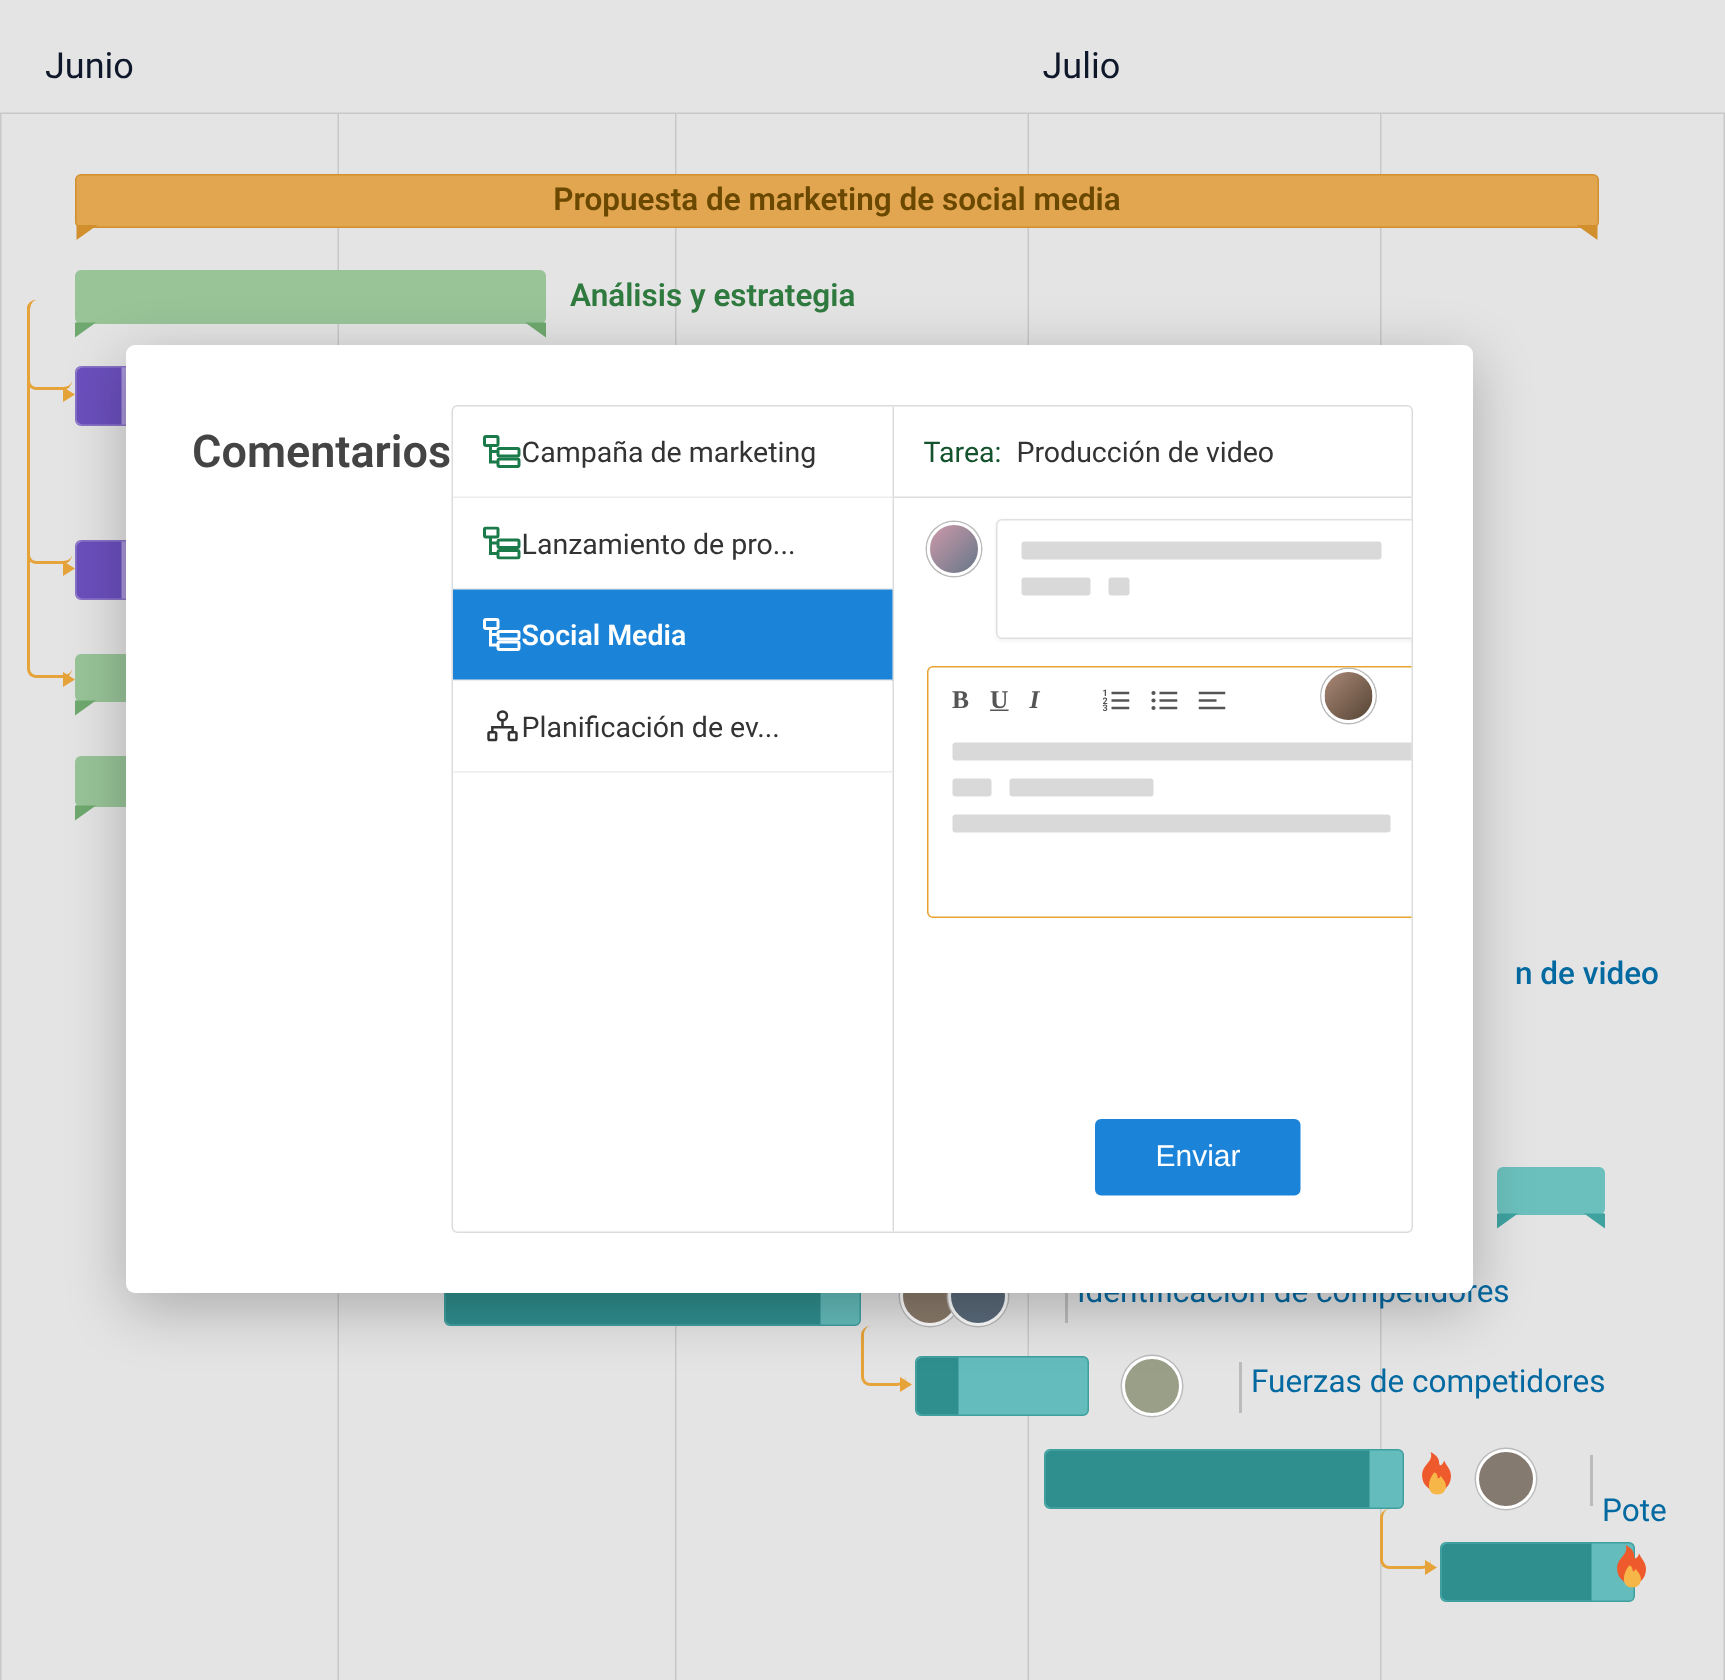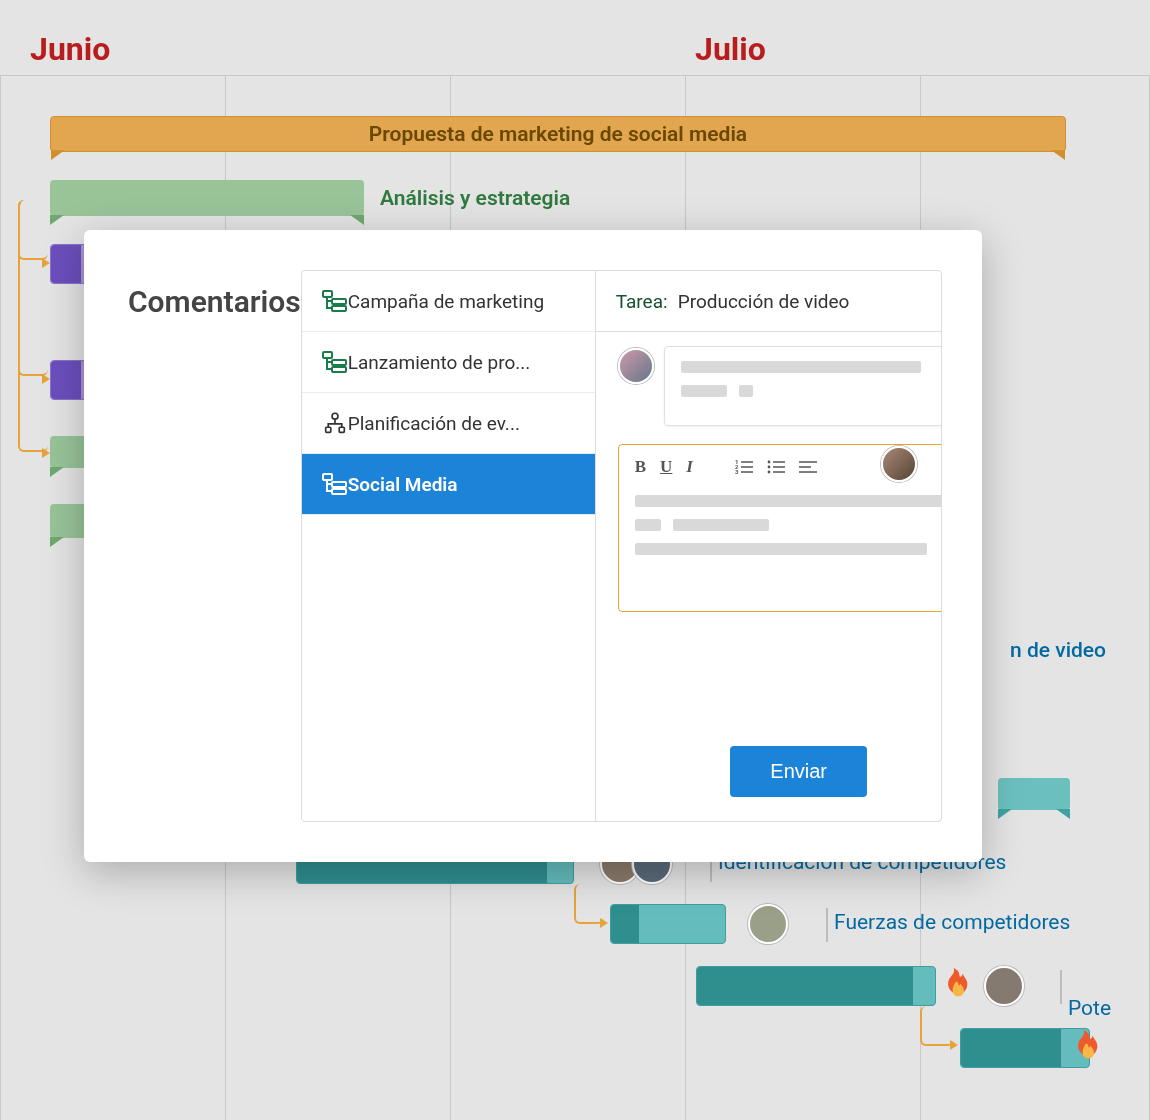--- a/index.html
+++ b/index.html
@@ -19,23 +19,23 @@
     background: #e4e4e4;
   }
   .month-row {
     height: 76px;
     position: relative;
     border-bottom: 1px solid #c8c8c8;
   }
   .month-label {
     position: absolute;
     top: 30px;
-    font-size: 32px;
-    font-weight: 700;
-    color: #b91c1c;
+    font-size: 24px;
+    font-weight: 400;
+    color: #0f172a;
   }
   .grid {
     position: absolute;
     left: 0; right: 0;
     top: 76px;
     bottom: 0;
   }
   .vline {
     position: absolute;
     top: 0; bottom: 0;
@@ -369,41 +369,41 @@
         <svg class="li-icon hier-icon" viewBox="0 0 26 22">
             <g fill="none" stroke="#1a7a4a" stroke-width="2">
               <rect x="1" y="1" width="9" height="6" rx="1"></rect>
               <rect x="10" y="9" width="14" height="5" rx="1"></rect>
               <rect x="10" y="16" width="14" height="5" rx="1"></rect>
               <path d="M5 7 V18 H10 M5 11 H10"></path>
             </g>
           </svg>
         <span class="txt">Lanzamiento de pro...</span>
       </div>
+      <div class="list-item selected">
+        <svg class="li-icon hier-icon" viewBox="0 0 26 22">
+            <g fill="none" stroke="#fff" stroke-width="2">
+              <rect x="1" y="1" width="9" height="6" rx="1"></rect>
+              <rect x="10" y="9" width="14" height="5" rx="1"></rect>
+              <rect x="10" y="16" width="14" height="5" rx="1"></rect>
+              <path d="M5 7 V18 H10 M5 11 H10"></path>
+            </g>
+          </svg>
+        <span class="txt">Social Media</span>
+      </div>
       <div class="list-item" style="border-bottom:1px solid #ececec">
         <svg class="li-icon hier-icon" viewBox="0 0 26 26">
             <g fill="none" stroke="#333" stroke-width="2">
               <circle cx="13" cy="5" r="3.5"></circle>
               <rect x="2" y="18" width="6" height="6" rx="1"></rect>
               <rect x="18" y="18" width="6" height="6" rx="1"></rect>
               <path d="M13 9 V14 M5 18 V14 H21 V18"></path>
             </g>
           </svg>
         <span class="txt">Planificación de ev...</span>
-      </div>
-      <div class="list-item selected">
-        <svg class="li-icon hier-icon" viewBox="0 0 26 22">
-            <g fill="none" stroke="#fff" stroke-width="2">
-              <rect x="1" y="1" width="9" height="6" rx="1"></rect>
-              <rect x="10" y="9" width="14" height="5" rx="1"></rect>
-              <rect x="10" y="16" width="14" height="5" rx="1"></rect>
-              <path d="M5 7 V18 H10 M5 11 H10"></path>
-            </g>
-          </svg>
-        <span class="txt">Social Media</span>
       </div>
     </div>
 
     <div class="right-pane">
       <div class="task-row">
         <span class="k">Tarea:</span>
         <span class="v">Producción de video</span>
       </div>
       <div class="comments-body">
         <span class="avatar av-sm av-left" style="background:linear-gradient(135deg,#c9a 0%,#678 100%)"></span>

